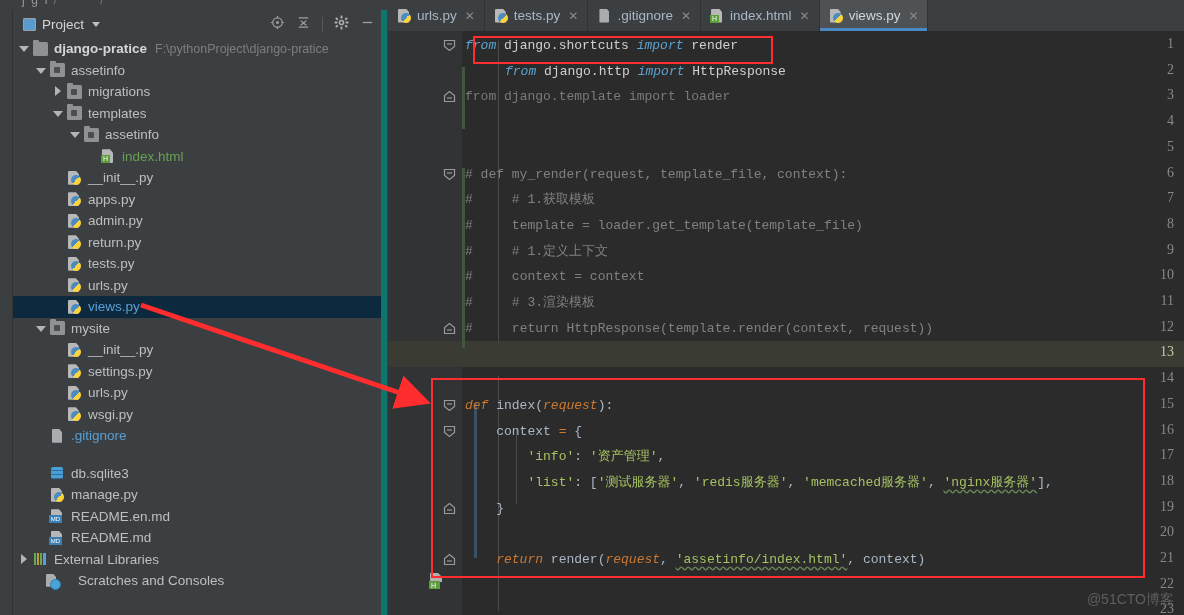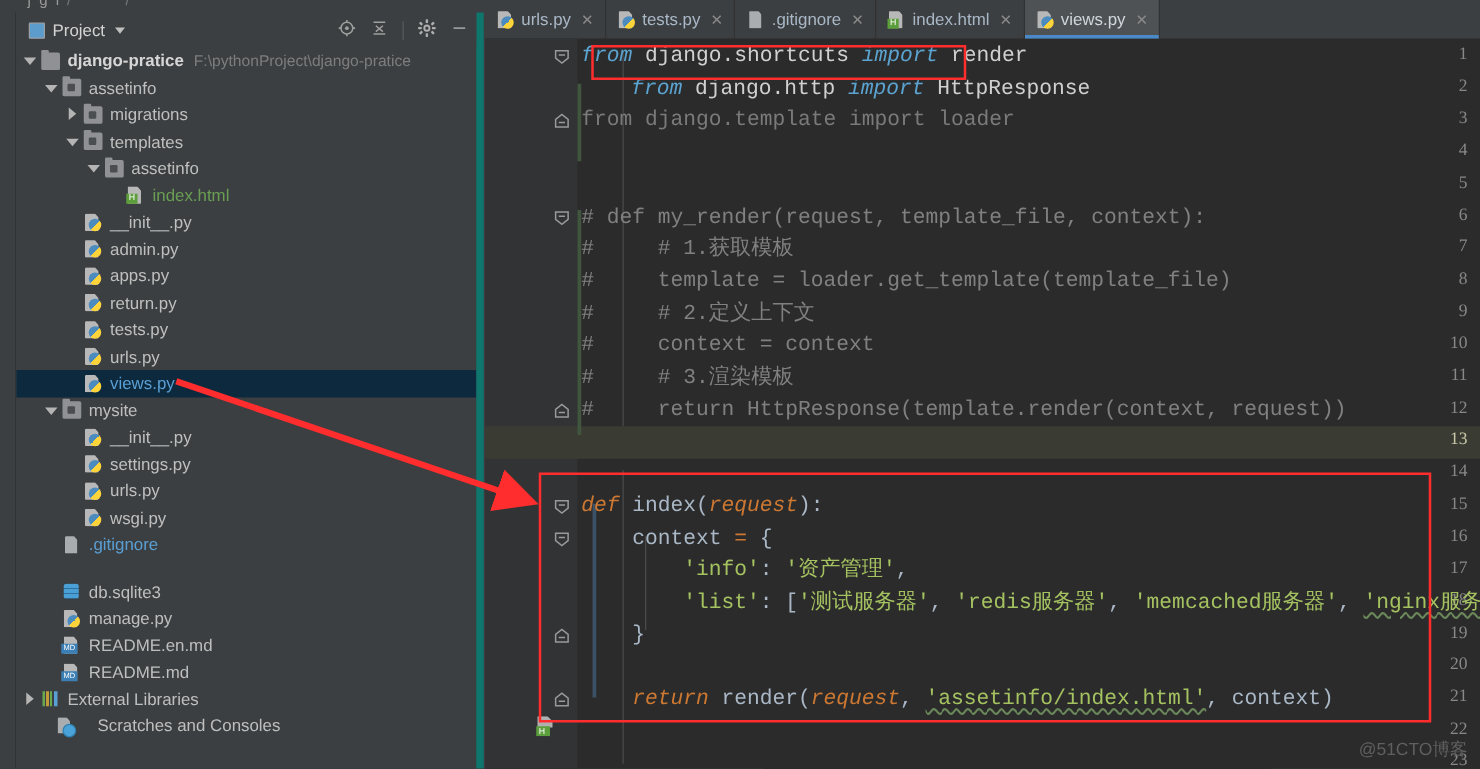--- a/index.html
+++ b/index.html
@@ -82,21 +82,21 @@
   .tab{ position:relative; height:31px; display:flex; align-items:center; padding:0 9px 0 9px; gap:5px;
         font-size:13.5px; color:#a9b7c6; border-right:1px solid #323232; cursor:pointer;}
   .tab.active{ background:#4e5254; color:#cfd6dd;}
   .tab.active::after{ content:""; position:absolute; left:0; right:0; bottom:0; height:3px; background:#4a88c7;}
   .tab .x{ color:#8b8b8b; font-size:12px; margin-left:3px;}
   .tab .ic{ margin-right:0; }
 
   .code-area{ position:absolute; left:0; top:31px; right:0; bottom:0; background:#2b2b2b; overflow:hidden; }
   .gutter{ position:absolute; left:0; top:0; width:48px; height:100%; background:#313335; }
   .folds{ position:absolute; left:48px; top:0; width:26px; height:100%; background:#313335;}
-  .code{ position:absolute; left:77px; top:0; right:0; height:100%; font-family:"Liberation Mono","DejaVu Sans Mono",monospace; font-size:17px;}
+  .code{ position:absolute; left:77px; top:0; right:0; height:100%; font-family:"Liberation Mono","DejaVu Sans Mono",monospace; font-size:13px;}
 
   .ln{ position:absolute; right:10px; width:38px; text-align:right; color:#888888;
        font-family:"Liberation Serif", serif; font-size:14px; }
   .cl{ position:absolute; left:0; white-space:pre; color:#a9b7c6; line-height:25.7px; height:25.7px;}
   .caretline{ position:absolute; left:0; right:0; height:25.7px; background:#3a3b32; }
   .caretline-gut{ position:absolute; left:0; width:74px; height:25.7px; background:#3a3b32;}
   .caret-lnhl{ color:#c8c8a8 !important; }
 
   .vcs-green{ position:absolute; left:74px; width:3px; background:#40563f; }
   .kw{ color:#5ba3d0; font-style:italic; }
@@ -222,26 +222,26 @@
           <span class="lbl green">index.html</span>
         </div>
         <div class="row" style="padding-left: 40px;">
           <span class="tw"></span>
           <span class="ic ic-py"></span>
           <span class="lbl">__init__.py</span>
         </div>
         <div class="row" style="padding-left: 40px;">
           <span class="tw"></span>
           <span class="ic ic-py"></span>
+          <span class="lbl">apps.py</span>
+        </div>
+        <div class="row" style="padding-left: 40px;">
+          <span class="tw"></span>
+          <span class="ic ic-py"></span>
           <span class="lbl">admin.py</span>
-        </div>
-        <div class="row" style="padding-left: 40px;">
-          <span class="tw"></span>
-          <span class="ic ic-py"></span>
-          <span class="lbl">apps.py</span>
         </div>
         <div class="row" style="padding-left: 40px;">
           <span class="tw"></span>
           <span class="ic ic-py"></span>
           <span class="lbl">return.py</span>
         </div>
         <div class="row" style="padding-left: 40px;">
           <span class="tw"></span>
           <span class="ic ic-py"></span>
           <span class="lbl">tests.py</span>
@@ -440,21 +440,21 @@
         </div>
       <div class="code" id="code">
           <div class="cl" style="top: 2px;"><span class="kw">from</span> <span class="white">django.shortcuts</span> <span class="kw">import</span> <span class="white">render</span></div>
           <div class="cl" style="top: 27.7px; padding-left: 40px;"><span class="kw">from</span> <span class="white">django.http</span> <span class="kw">import</span> <span class="white">HttpResponse</span></div>
           <div class="cl" style="top: 53.4px;"><span class="gray">from</span> <span class="gray">django.template</span> <span class="gray">import</span> <span class="gray">loader</span></div>
           <div class="cl" style="top: 79.1px;"></div>
           <div class="cl" style="top: 104.8px;"></div>
           <div class="cl" style="top: 130.5px;"><span class="cmt"># def my_render(request, template_file, context):</span></div>
           <div class="cl" style="top: 156.2px;"><span class="cmt">#</span>     <span class="cmt"># 1.获取模板</span></div>
           <div class="cl" style="top: 181.9px;"><span class="cmt">#</span>     <span class="cmt">template = loader.get_template(template_file)</span></div>
-          <div class="cl" style="top: 207.6px;"><span class="cmt">#</span>     <span class="cmt"># 2.定义上下文</span></div>
+          <div class="cl" style="top: 207.6px;"><span class="cmt">#</span>     <span class="cmt"># 1.定义上下文</span></div>
           <div class="cl" style="top: 233.3px;"><span class="cmt">#</span>     <span class="cmt">context = context</span></div>
           <div class="cl" style="top: 259px;"><span class="cmt">#</span>     <span class="cmt"># 3.渲染模板</span></div>
           <div class="cl" style="top: 284.7px;"><span class="cmt">#</span>     <span class="cmt">return HttpResponse(template.render(context, request))</span></div>
           <div class="cl" style="top: 310.4px;"></div>
           <div class="cl" style="top: 336.1px;"></div>
           <div class="cl" style="top: 361.8px;"><span class="kwi">def</span> <span class="def">index</span><span class="def">(</span><span class="param">request</span><span class="def">):</span></div>
           <div class="cl" style="top: 387.5px;">    <span class="def">context</span> <span class="op">=</span> <span class="def">{</span></div>
           <div class="cl" style="top: 438.9px;">        <span class="str">'list'</span><span class="def">: [</span><span class="str">'测试服务器'</span><span class="def">, </span><span class="str">'redis服务器'</span><span class="def">, </span><span class="str">'memcached服务器'</span><span class="def">, </span><span class="str squig">'nginx服务器'</span><span class="def">],</span></div>
           <div class="cl" style="top: 413.2px;">        <span class="str">'info'</span><span class="def">: </span><span class="str">'资产管理'</span><span class="def">,</span></div>
           <div class="cl" style="top: 464.6px;">    <span class="def">}</span></div>

